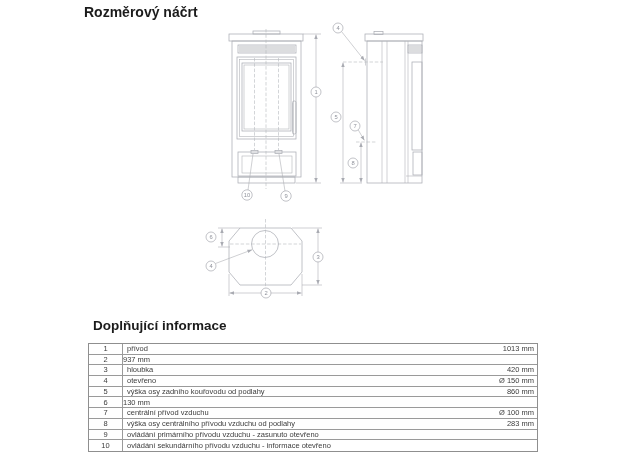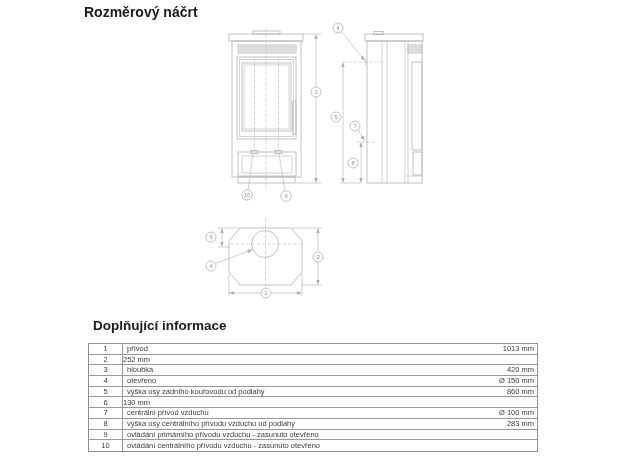--- a/index.html
+++ b/index.html
@@ -183,21 +183,21 @@
 <div id="title-info" class="sec-title">Doplňující informace</div>
 
 <div id="info-table">
   <div class="trow">
     <div class="c-num">1</div>
     <div class="c-label">přívod</div>
     <div class="c-value">1013 mm</div>
   </div>
   <div class="trow">
     <div class="c-num">2</div>
-    <div class="c-value">252 mm</div>
+    <div class="c-value">937 mm</div>
   </div>
   <div class="trow">
     <div class="c-num">3</div>
     <div class="c-label">hloubka</div>
     <div class="c-value">420 mm</div>
   </div>
   <div class="trow">
     <div class="c-num">4</div>
     <div class="c-label">otevřeno</div>
     <div class="c-value">Ø 150 mm</div>
@@ -221,16 +221,16 @@
     <div class="c-label">výška osy centrálního přívodu vzduchu od podlahy</div>
     <div class="c-value">283 mm</div>
   </div>
   <div class="trow">
     <div class="c-num">9</div>
     <div class="c-label">ovládání primárního přívodu vzduchu - zasunuto otevřeno</div>
     <div class="c-value"></div>
   </div>
   <div class="trow">
     <div class="c-num">10</div>
-    <div class="c-label">ovládání centrálního přívodu vzduchu - zasunuto otevřeno</div>
+    <div class="c-label">ovládání sekundárního přívodu vzduchu - informace otevřeno</div>
     <div class="c-value"></div>
   </div>
 </div>
 
 </body></html>

